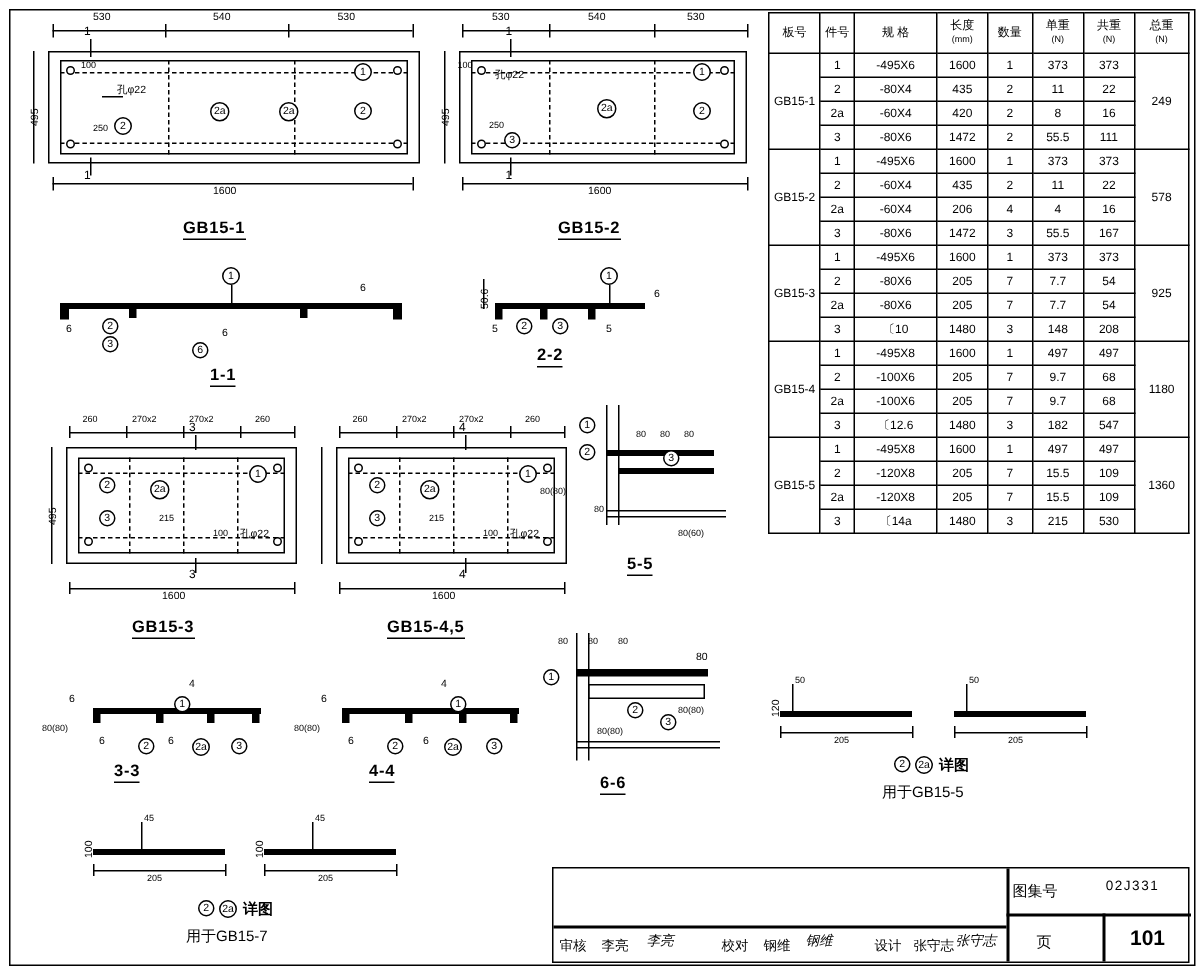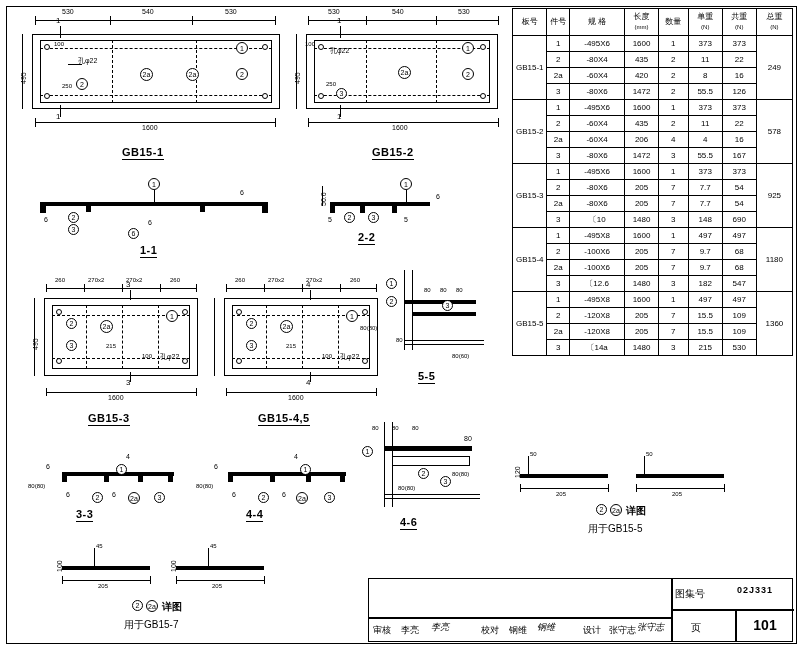--- a/index.html
+++ b/index.html
@@ -37,21 +37,21 @@
   .tbl .qt{width:30px;}
   .tbl .dw{width:34px;}
   .tbl .tw{width:34px;}
   .tbl .zw{width:36px;}
 
   
   .tb{position:absolute;left:368px;top:578px;width:425px;height:64px;border:1.5px solid #000;box-sizing:border-box;}
   .tb .cell{position:absolute;box-sizing:border-box;font-size:9px;}
   .tbline{position:absolute;background:#000;}
   .maintitle{font-size:13px;font-weight:bold;}
-  .code{font-size:15px;font-weight:bold;letter-spacing:1px;}
+  .code{font-size:15px;font-weight:normal;letter-spacing:1px;}
   .sig{font-family:"Liberation Serif",serif;font-style:italic;font-size:13px;}
 </style>
 </head>
 <body>
 
 <div id="sheet">
   <div class="frame"></div>
 
   <div>
 
@@ -305,21 +305,21 @@
     <div class="ln hl" style="left:384px;top:498px;width:96px;"></div>
     <div class="lbl xs" style="left:372px;top:424px;">80</div>
     <div class="lbl xs" style="left:392px;top:424px;">80</div>
     <div class="lbl xs" style="left:412px;top:424px;">80</div>
     <div class="lbl xs" style="left:398px;top:484px;">80(80)</div>
     <div class="lbl xs" style="left:452px;top:470px;">80(80)</div>
     <div class="lbl s" style="left:464px;top:434px;">80</div>
     <div class="circ" style="left:362px;top:446px;width:11px;height:11px;line-height:10px;">1</div>
     <div class="circ" style="left:418px;top:468px;width:11px;height:11px;line-height:10px;">2</div>
     <div class="circ" style="left:440px;top:476px;width:11px;height:11px;line-height:10px;">3</div>
-    <div class="ttl" style="left:400px;top:516px;"><u>4-6</u></div>
+    <div class="ttl" style="left:400px;top:516px;"><u>6-6</u></div>
   </div>
 
   <div>
     <div class="lbl s" style="left:126px;top:452px;">4</div>
     <div class="solidbar" style="left:62px;top:472px;width:112px;height:4px;"></div>
     <div class="solidbar" style="left:62px;top:476px;width:5px;height:6px;"></div>
     <div class="solidbar" style="left:104px;top:476px;width:5px;height:6px;"></div>
     <div class="solidbar" style="left:138px;top:476px;width:5px;height:6px;"></div>
     <div class="solidbar" style="left:168px;top:476px;width:5px;height:6px;"></div>
     <div class="lbl xs" style="left:28px;top:482px;">80(80)</div>
@@ -451,21 +451,21 @@
           <td>2</td>
           <td>8</td>
           <td>16</td>
         </tr>
         <tr>
           <td>3</td>
           <td>-80X6</td>
           <td>1472</td>
           <td>2</td>
           <td>55.5</td>
-          <td>126</td>
+          <td>111</td>
         </tr>
         <tr>
           <td rowspan="4">GB15-2</td>
           <td>1</td>
           <td>-495X6</td>
           <td>1600</td>
           <td>1</td>
           <td>373</td>
           <td>373</td>
           <td rowspan="4">578</td>
@@ -519,21 +519,21 @@
           <td>7</td>
           <td>7.7</td>
           <td>54</td>
         </tr>
         <tr>
           <td>3</td>
           <td>〔10</td>
           <td>1480</td>
           <td>3</td>
           <td>148</td>
-          <td>690</td>
+          <td>208</td>
         </tr>
         <tr>
           <td rowspan="4">GB15-4</td>
           <td>1</td>
           <td>-495X8</td>
           <td>1600</td>
           <td>1</td>
           <td>497</td>
           <td>497</td>
           <td rowspan="4">1180</td>

